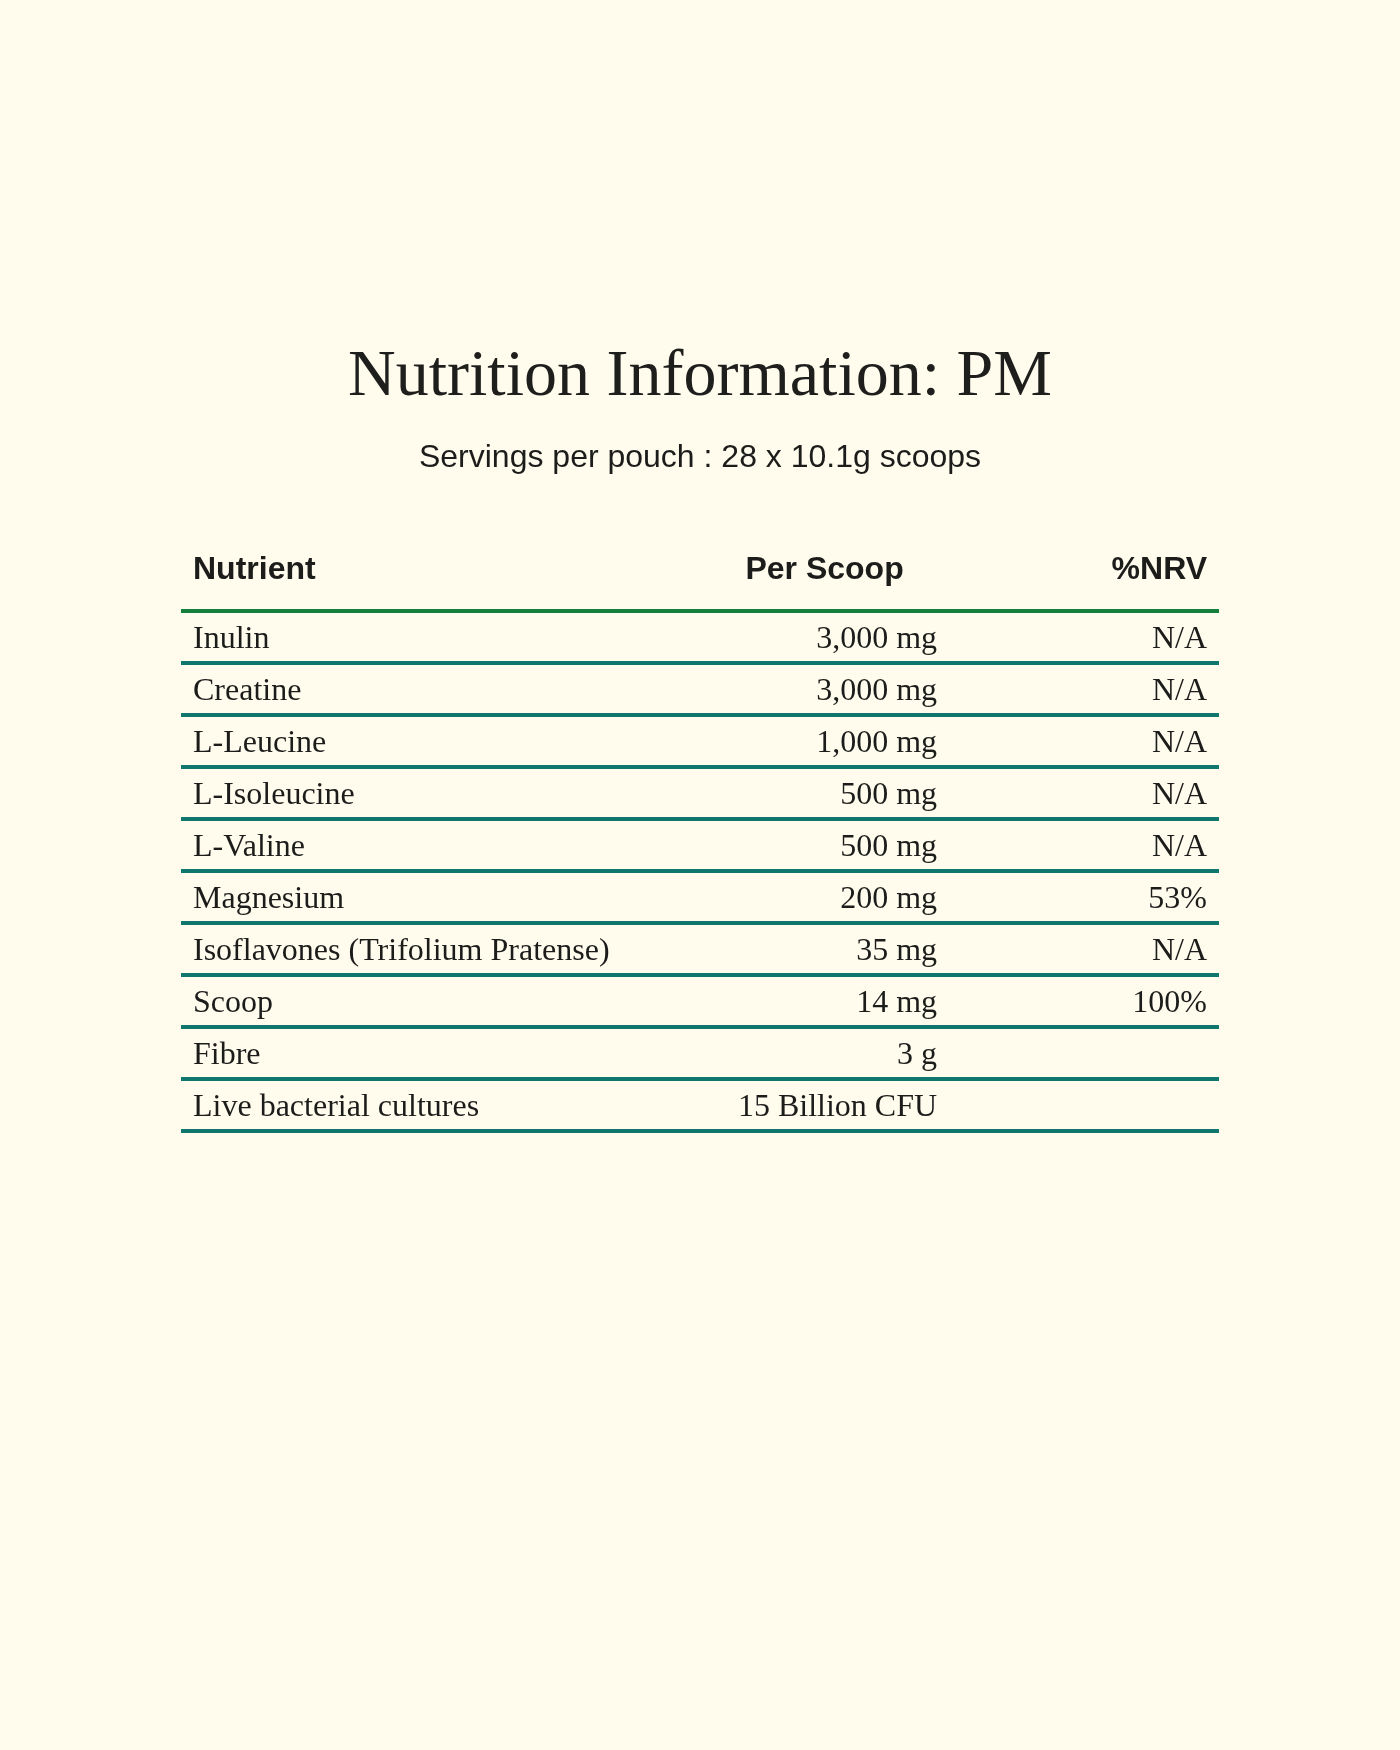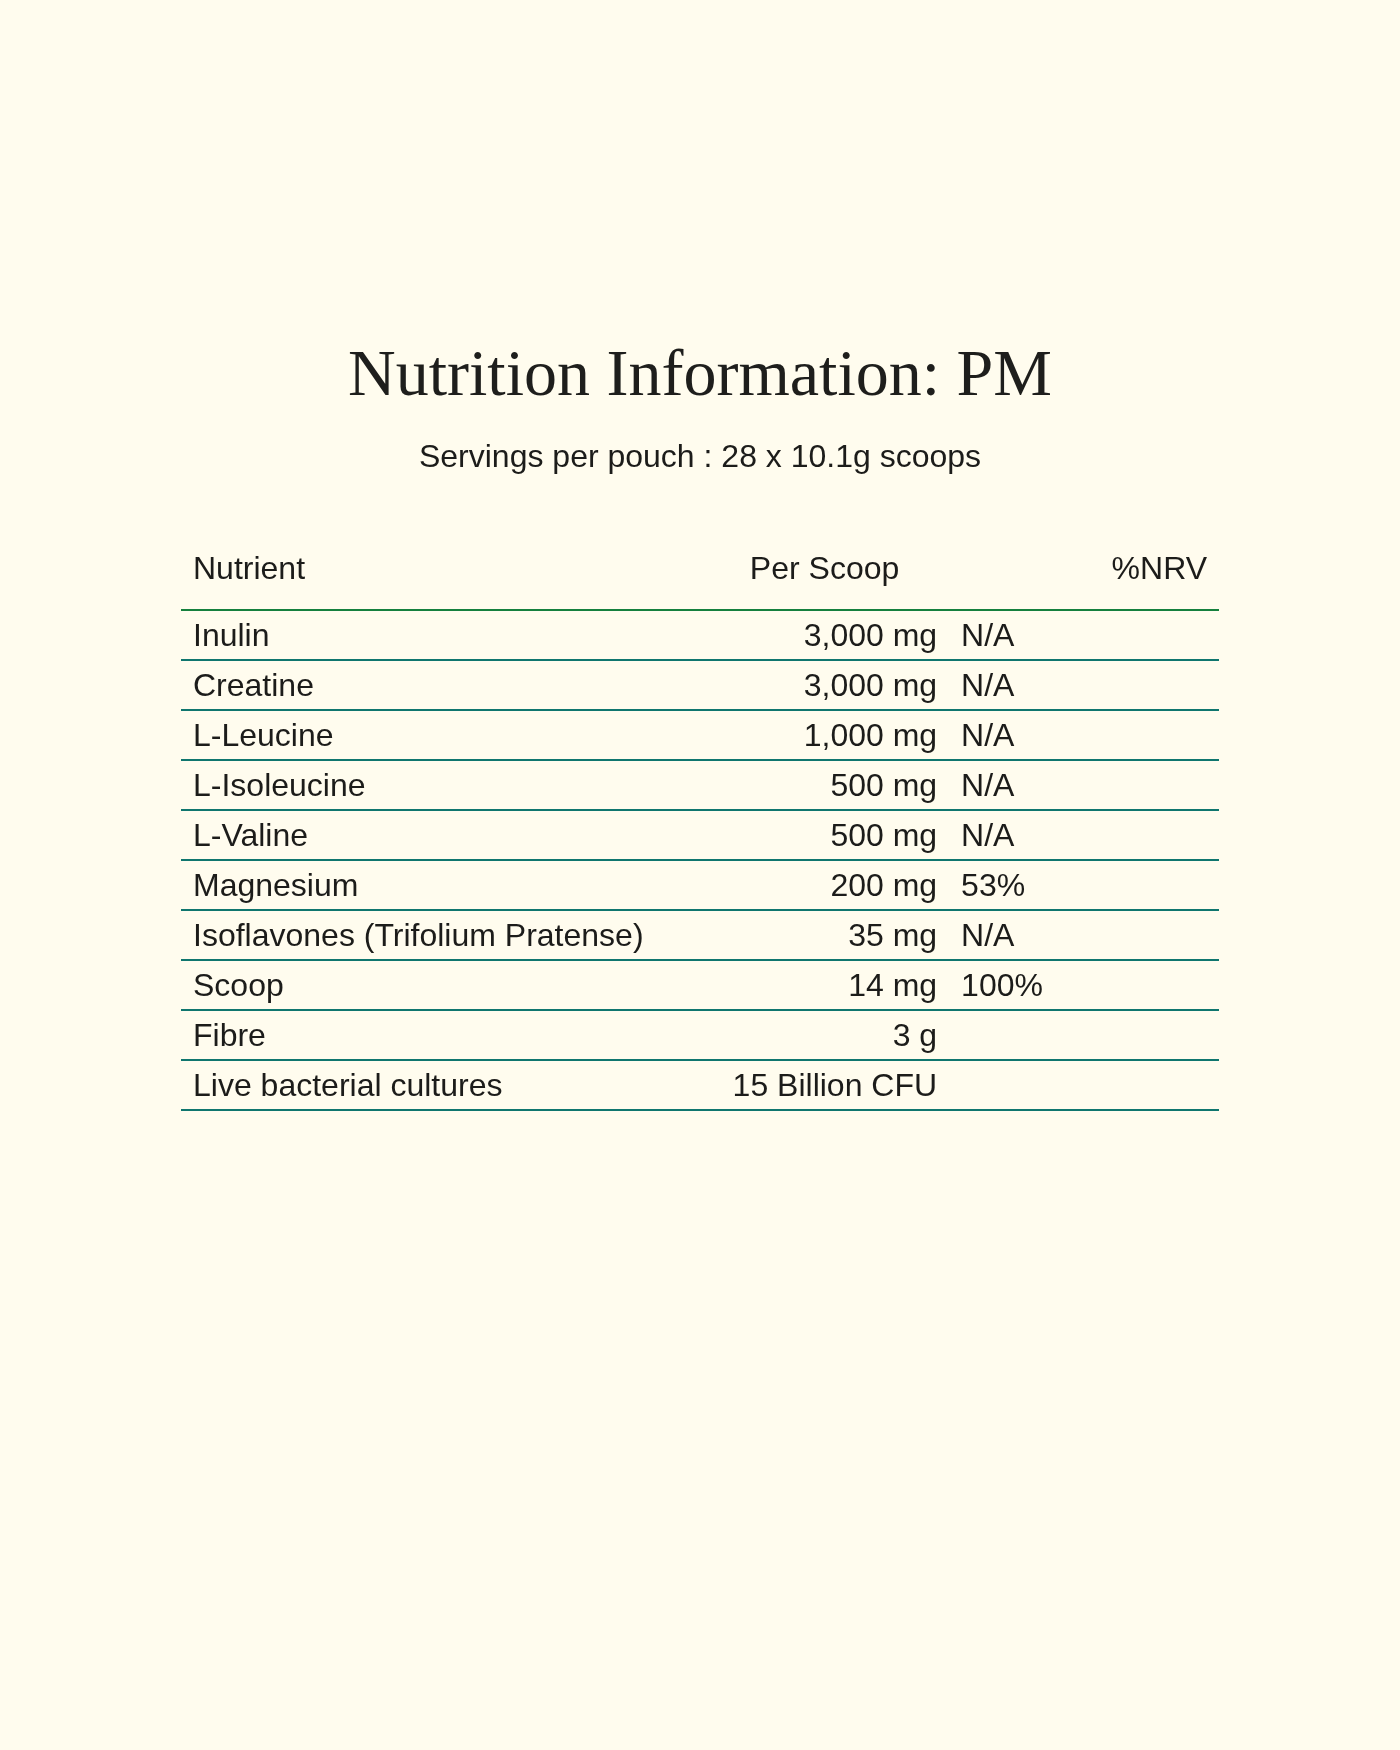--- a/index.html
+++ b/index.html
@@ -44,39 +44,40 @@
     width: 1038px;
     margin: 78px auto 0 auto;
     border-collapse: collapse;
     table-layout: fixed;
     font-size: 32px;
   }
   col.c-nutrient { width: 50%; }
   col.c-scoop    { width: 24%; }
   col.c-nrv      { width: 26%; }
   table.nutrition th {
-    font-weight: 400;
+    font-weight: 700;
     padding: 0 12px 22px 12px;
     vertical-align: bottom;
-    border-bottom: 2px solid #15803d;
+    border-bottom: 4px solid #15803d;
   }
   table.nutrition th.h-nutrient { text-align: left; }
   table.nutrition th.h-scoop    { }
   table.nutrition th.h-nrv      { text-align: right; }
   table.nutrition td {
     height: 48px;
     padding: 0 12px;
     vertical-align: middle;
-    border-bottom: 2px solid #0f766e;
+    border-bottom: 4px solid #0f766e;
     font-weight: 400;
     white-space: nowrap;
+    font-family: Liberation Serif, serif;
   }
   td.cell-nutrient { text-align: left; }
   td.cell-scoop    { text-align: right; }
-  td.cell-nrv      { }
+  td.cell-nrv      { text-align: right; }
 </style>
 </head>
 <body>
 
 <div class="page">
 
   <h1 class="title">Nutrition Information: PM</h1>
 
   <p class="subtitle">Servings per pouch : 28 x 10.1g scoops</p>
 

